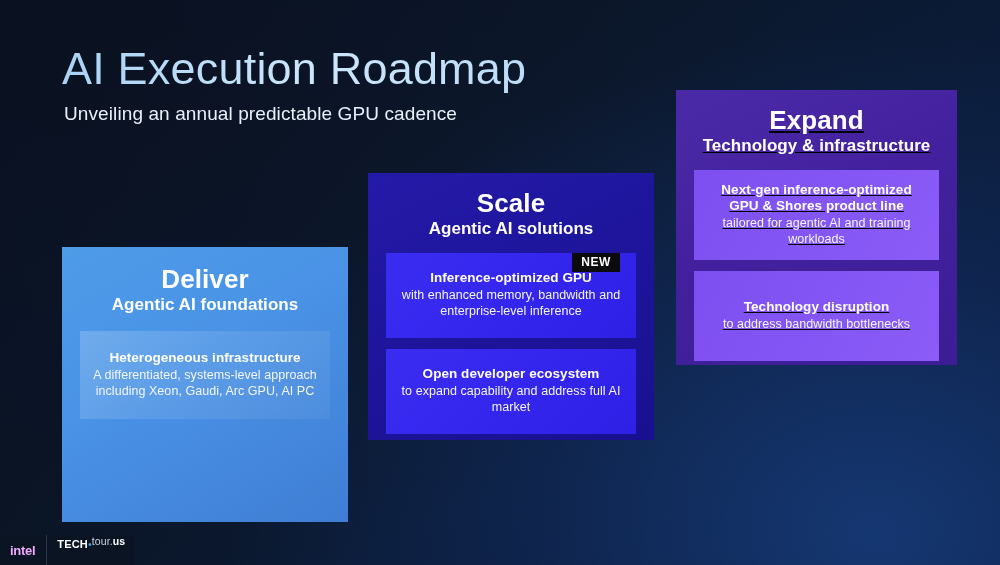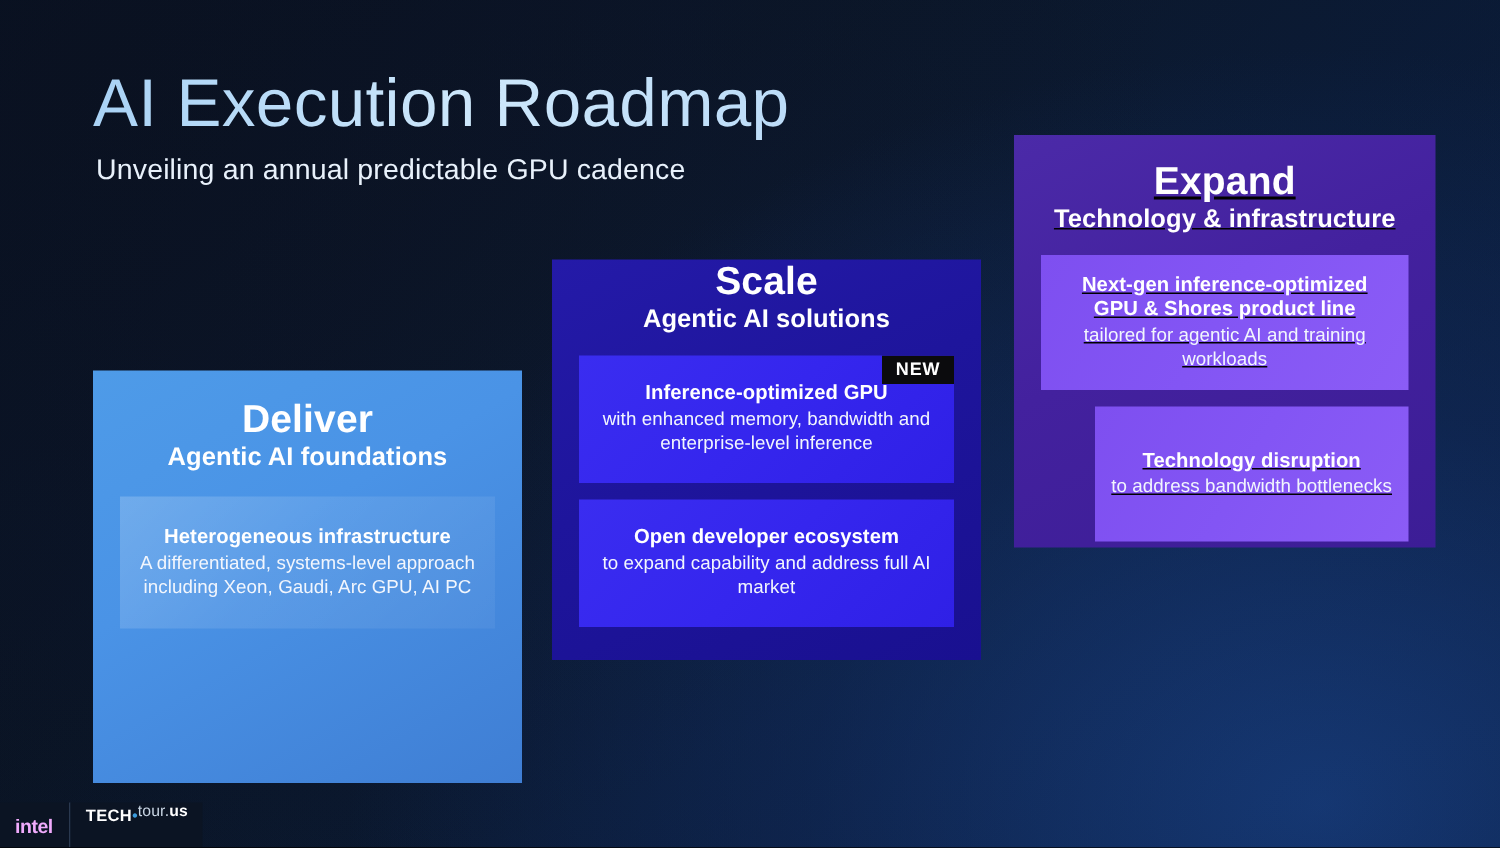--- a/index.html
+++ b/index.html
@@ -109,21 +109,21 @@
     margin: 1px 0 0 0;
     font-size: 12.5px;
     font-weight: 400;
     line-height: 1.26;
     letter-spacing: 0.05px;
     color: #f2f6fd;
   }
   .badge-new {
     position: absolute;
     top: 0;
-    right: 0;
+    right: 16px;
     background: #0b0b0d;
     color: #ffffff;
     font-size: 12px;
     font-weight: 600;
     letter-spacing: 0.6px;
     padding: 3px 9px 4px 9px;
     line-height: 1;
   }
 
   
@@ -143,39 +143,39 @@
   }
 
   
   #col-scale {
     left: 368px;
     top: 173px;
     width: 286px;
     height: 267px;
     background: linear-gradient(155deg, #241aa8 0%, #1e159c 45%, #191090 100%);
   }
-  #col-scale .col-head { }
+  #col-scale .col-head { padding-top: 16px; }
   #col-scale .cards { padding: 14px 18px 18px 18px; gap: 11px; }
   #col-scale .card {
     height: 85px;
     padding: 6px 12px;
     background: linear-gradient(135deg, #3a2df0 0%, #3526ee 50%, #2f20e6 100%);
   }
 
   
   #col-expand {
     left: 676px;
     top: 90px;
     width: 281px;
     height: 275px;
     background: linear-gradient(155deg, #4b2aa8 0%, #43219e 45%, #3c1d96 100%);
     text-decoration: underline;
   }
   #col-expand .col-head { padding-top: 16px; }
-  #col-expand .cards { padding: 14px 18px 18px 18px; gap: 11px; align-items: flex-end; }
+  #col-expand .cards { padding: 14px 18px 18px 18px; gap: 11px; }
   #col-expand .card {
     height: 90px;
     padding: 6px 11px;
     background: linear-gradient(120deg, #7e4ff0 0%, #8355f4 48%, #8b5cf6 100%);
   }
 
   
   .footer {
     position: absolute;
     left: 0;

